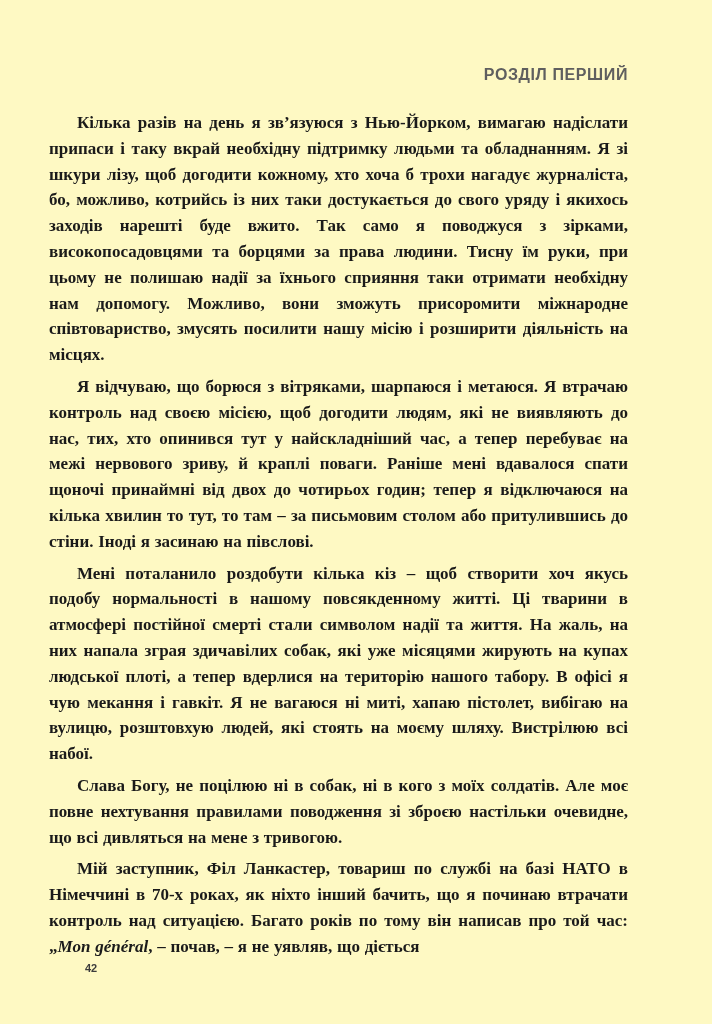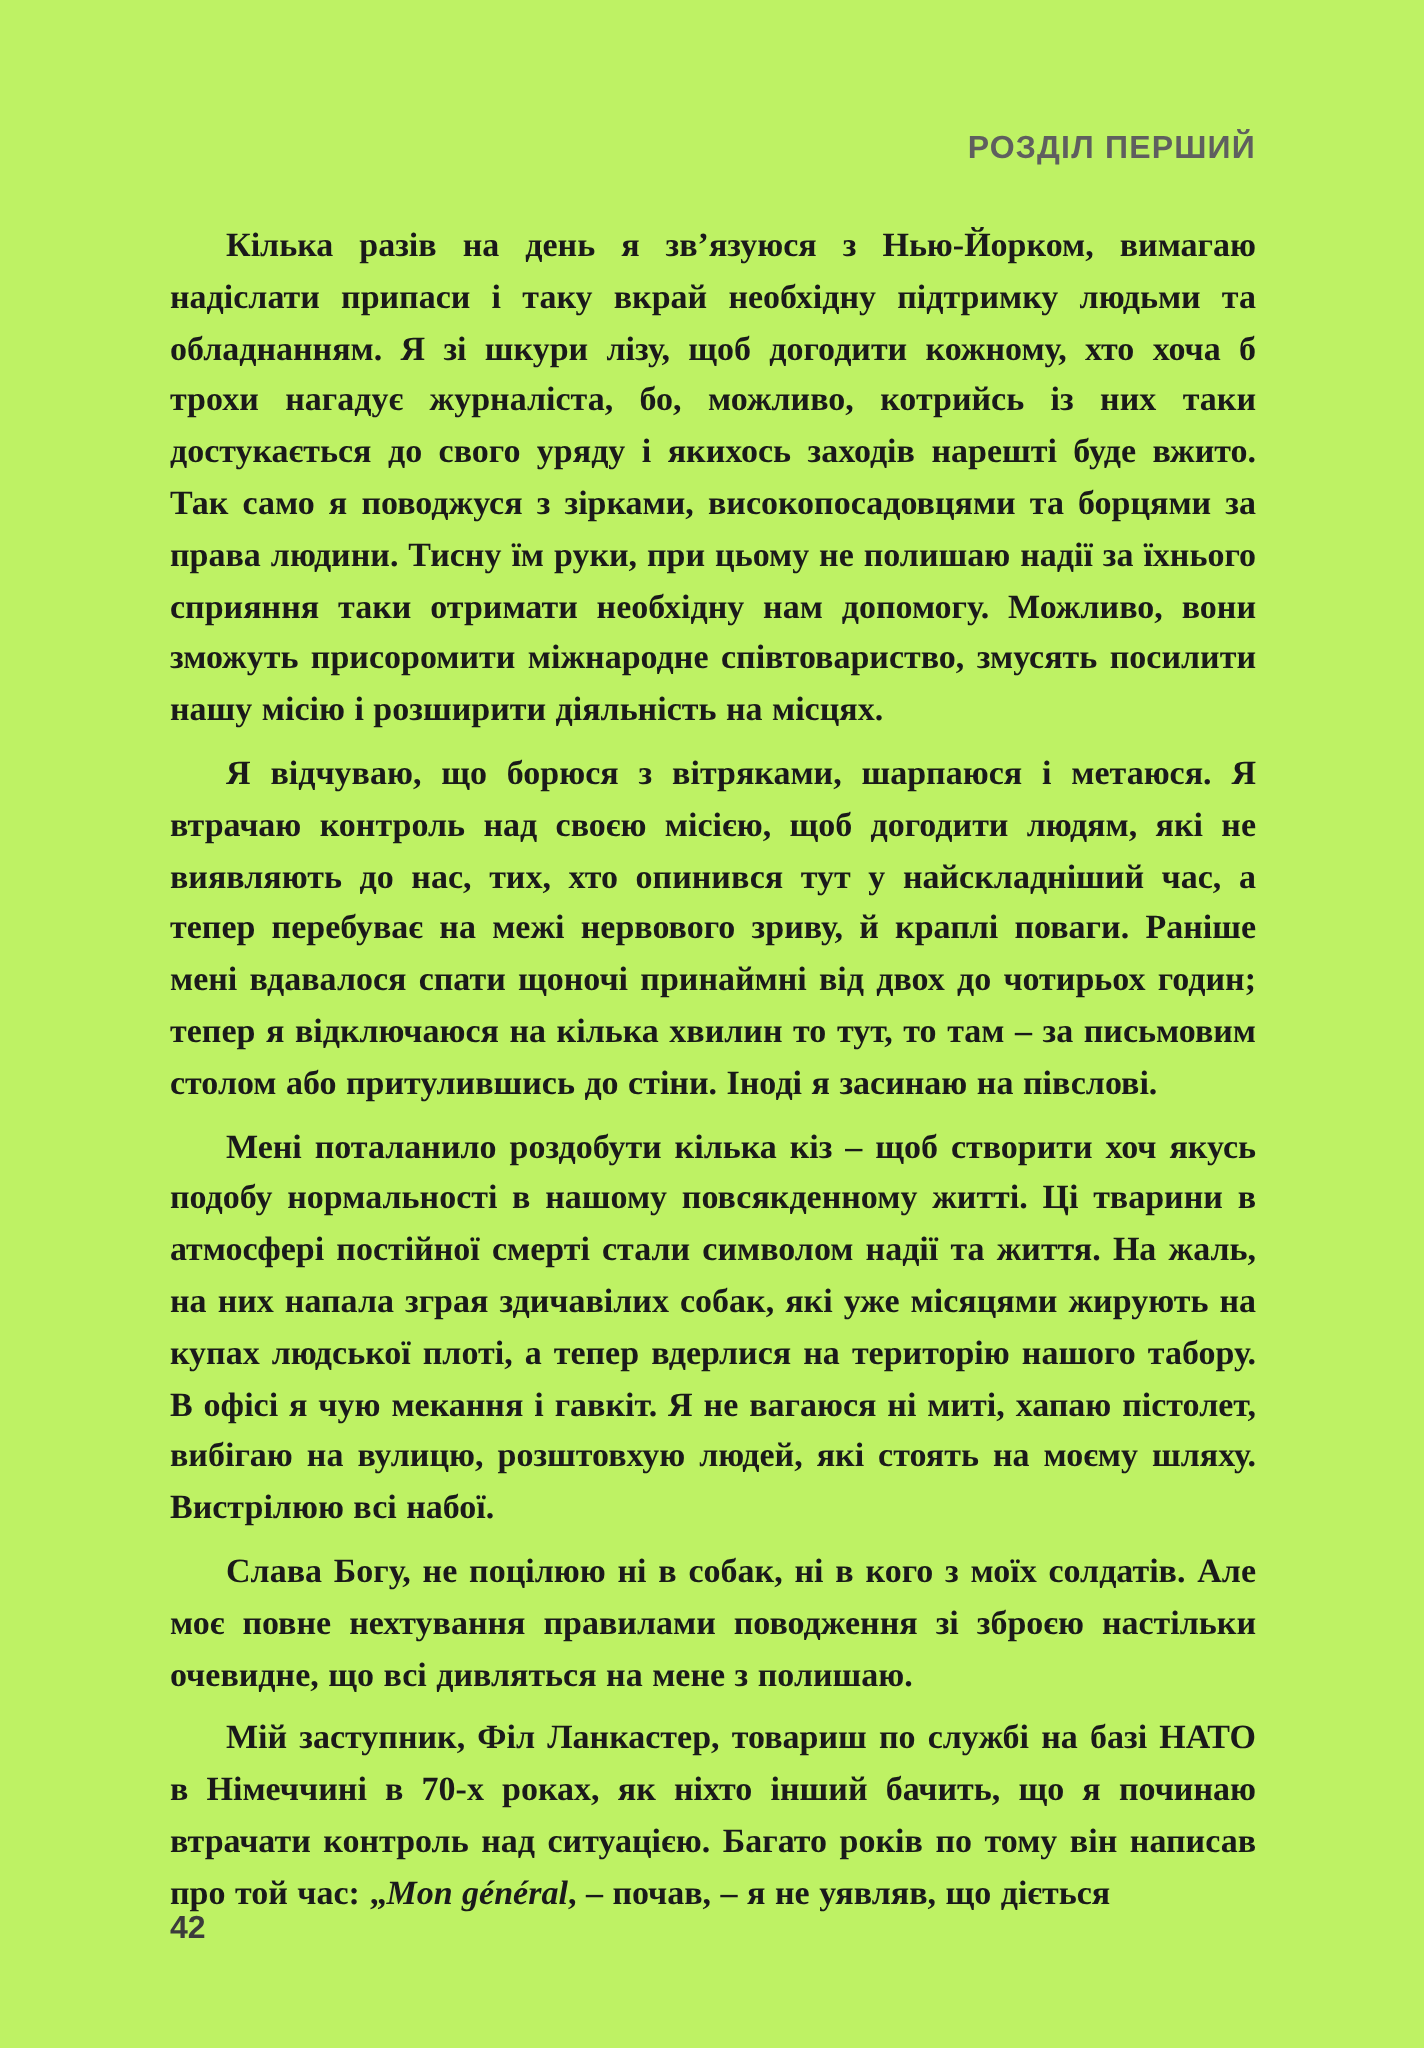--- a/index.html
+++ b/index.html
@@ -4,23 +4,23 @@
 <style>
   html, body {
     margin: 0;
     padding: 0;
     background: #ffffff;
   }
   .page {
     position: relative;
     width: 712px;
     height: 1024px;
-    background: #bef264;
+    background: #fef9c3;
     box-sizing: border-box;
-    padding: 66px 84px 0 85px;
+    padding: 66px 84px 0 49px;
     font-family: "Liberation Sans", sans-serif;
     overflow: hidden;
   }
   .running-header {
     text-align: right;
     font-size: 16px;
     font-weight: 700;
     color: #5f5f5f;
     letter-spacing: 0.6px;
     margin-bottom: 26px;
@@ -39,41 +39,41 @@
   .body-text p + p {
     margin-top: 6px;
   }
   .italic {
     font-style: italic;
   }
   .page-number {
     position: absolute;
     left: 85px;
     bottom: 50px;
-    font-size: 16px;
+    font-size: 11px;
     font-weight: 700;
     color: #3c3c3c;
   }
 </style>
 </head>
 <body>
 
 <div class="page">
 
   <div class="running-header">РОЗДІЛ ПЕРШИЙ</div>
 
   <div class="body-text">
 
     <p>Кілька разів на день я зв’язуюся з Нью-Йорком, вимагаю надіслати припаси і таку вкрай необхідну підтримку людьми та обладнанням. Я зі шкури лізу, щоб догодити кожному, хто хоча б трохи нагадує журналіста, бо, можливо, котрийсь із них таки достукається до свого уряду і якихось заходів нарешті буде вжито. Так само я поводжуся з зірками, високопосадовцями та борцями за права людини. Тисну їм руки, при цьому не полишаю надії за їхнього сприяння таки отримати необхідну нам допомогу. Можливо, вони зможуть присоромити міжнародне співтовариство, змусять посилити нашу місію і розширити діяльність на місцях.</p>
 
     <p>Я відчуваю, що борюся з вітряками, шарпаюся і метаюся. Я втрачаю контроль над своєю місією, щоб догодити людям, які не виявляють до нас, тих, хто опинився тут у найскладніший час, а тепер перебуває на межі нервового зриву, й краплі поваги. Раніше мені вдавалося спати щоночі принаймні від двох до чотирьох годин; тепер я відключаюся на кілька хвилин то тут, то там – за письмовим столом або притулившись до стіни. Іноді я засинаю на півслові.</p>
 
     <p>Мені поталанило роздобути кілька кіз – щоб створити хоч якусь подобу нормальності в нашому повсякденному житті. Ці тварини в атмосфері постійної смерті стали символом надії та життя. На жаль, на них напала зграя здичавілих собак, які уже місяцями жирують на купах людської плоті, а тепер вдерлися на територію нашого табору. В офісі я чую мекання і гавкіт. Я не вагаюся ні миті, хапаю пістолет, вибігаю на вулицю, розштовхую людей, які стоять на моєму шляху. Вистрілюю всі набої.</p>
 
-    <p>Слава Богу, не поцілюю ні в собак, ні в кого з моїх солдатів. Але моє повне нехтування правилами поводження зі зброєю настільки очевидне, що всі дивляться на мене з полишаю.</p>
+    <p>Слава Богу, не поцілюю ні в собак, ні в кого з моїх солдатів. Але моє повне нехтування правилами поводження зі зброєю настільки очевидне, що всі дивляться на мене з тривогою.</p>
 
     <p><span>Мій заступник, Філ Ланкастер, товариш по службі на базі НАТО в Німеччині в 70-х роках, як ніхто інший бачить, що я починаю втрачати контроль над ситуацією. Багато років по тому він написав про той час: „</span><span class="italic">Mon général</span><span>, – почав, – я не уявляв, що діється</span></p>
 
   </div>
 
   <div class="page-number">42</div>
 
 </div>
 
 </body></html>

